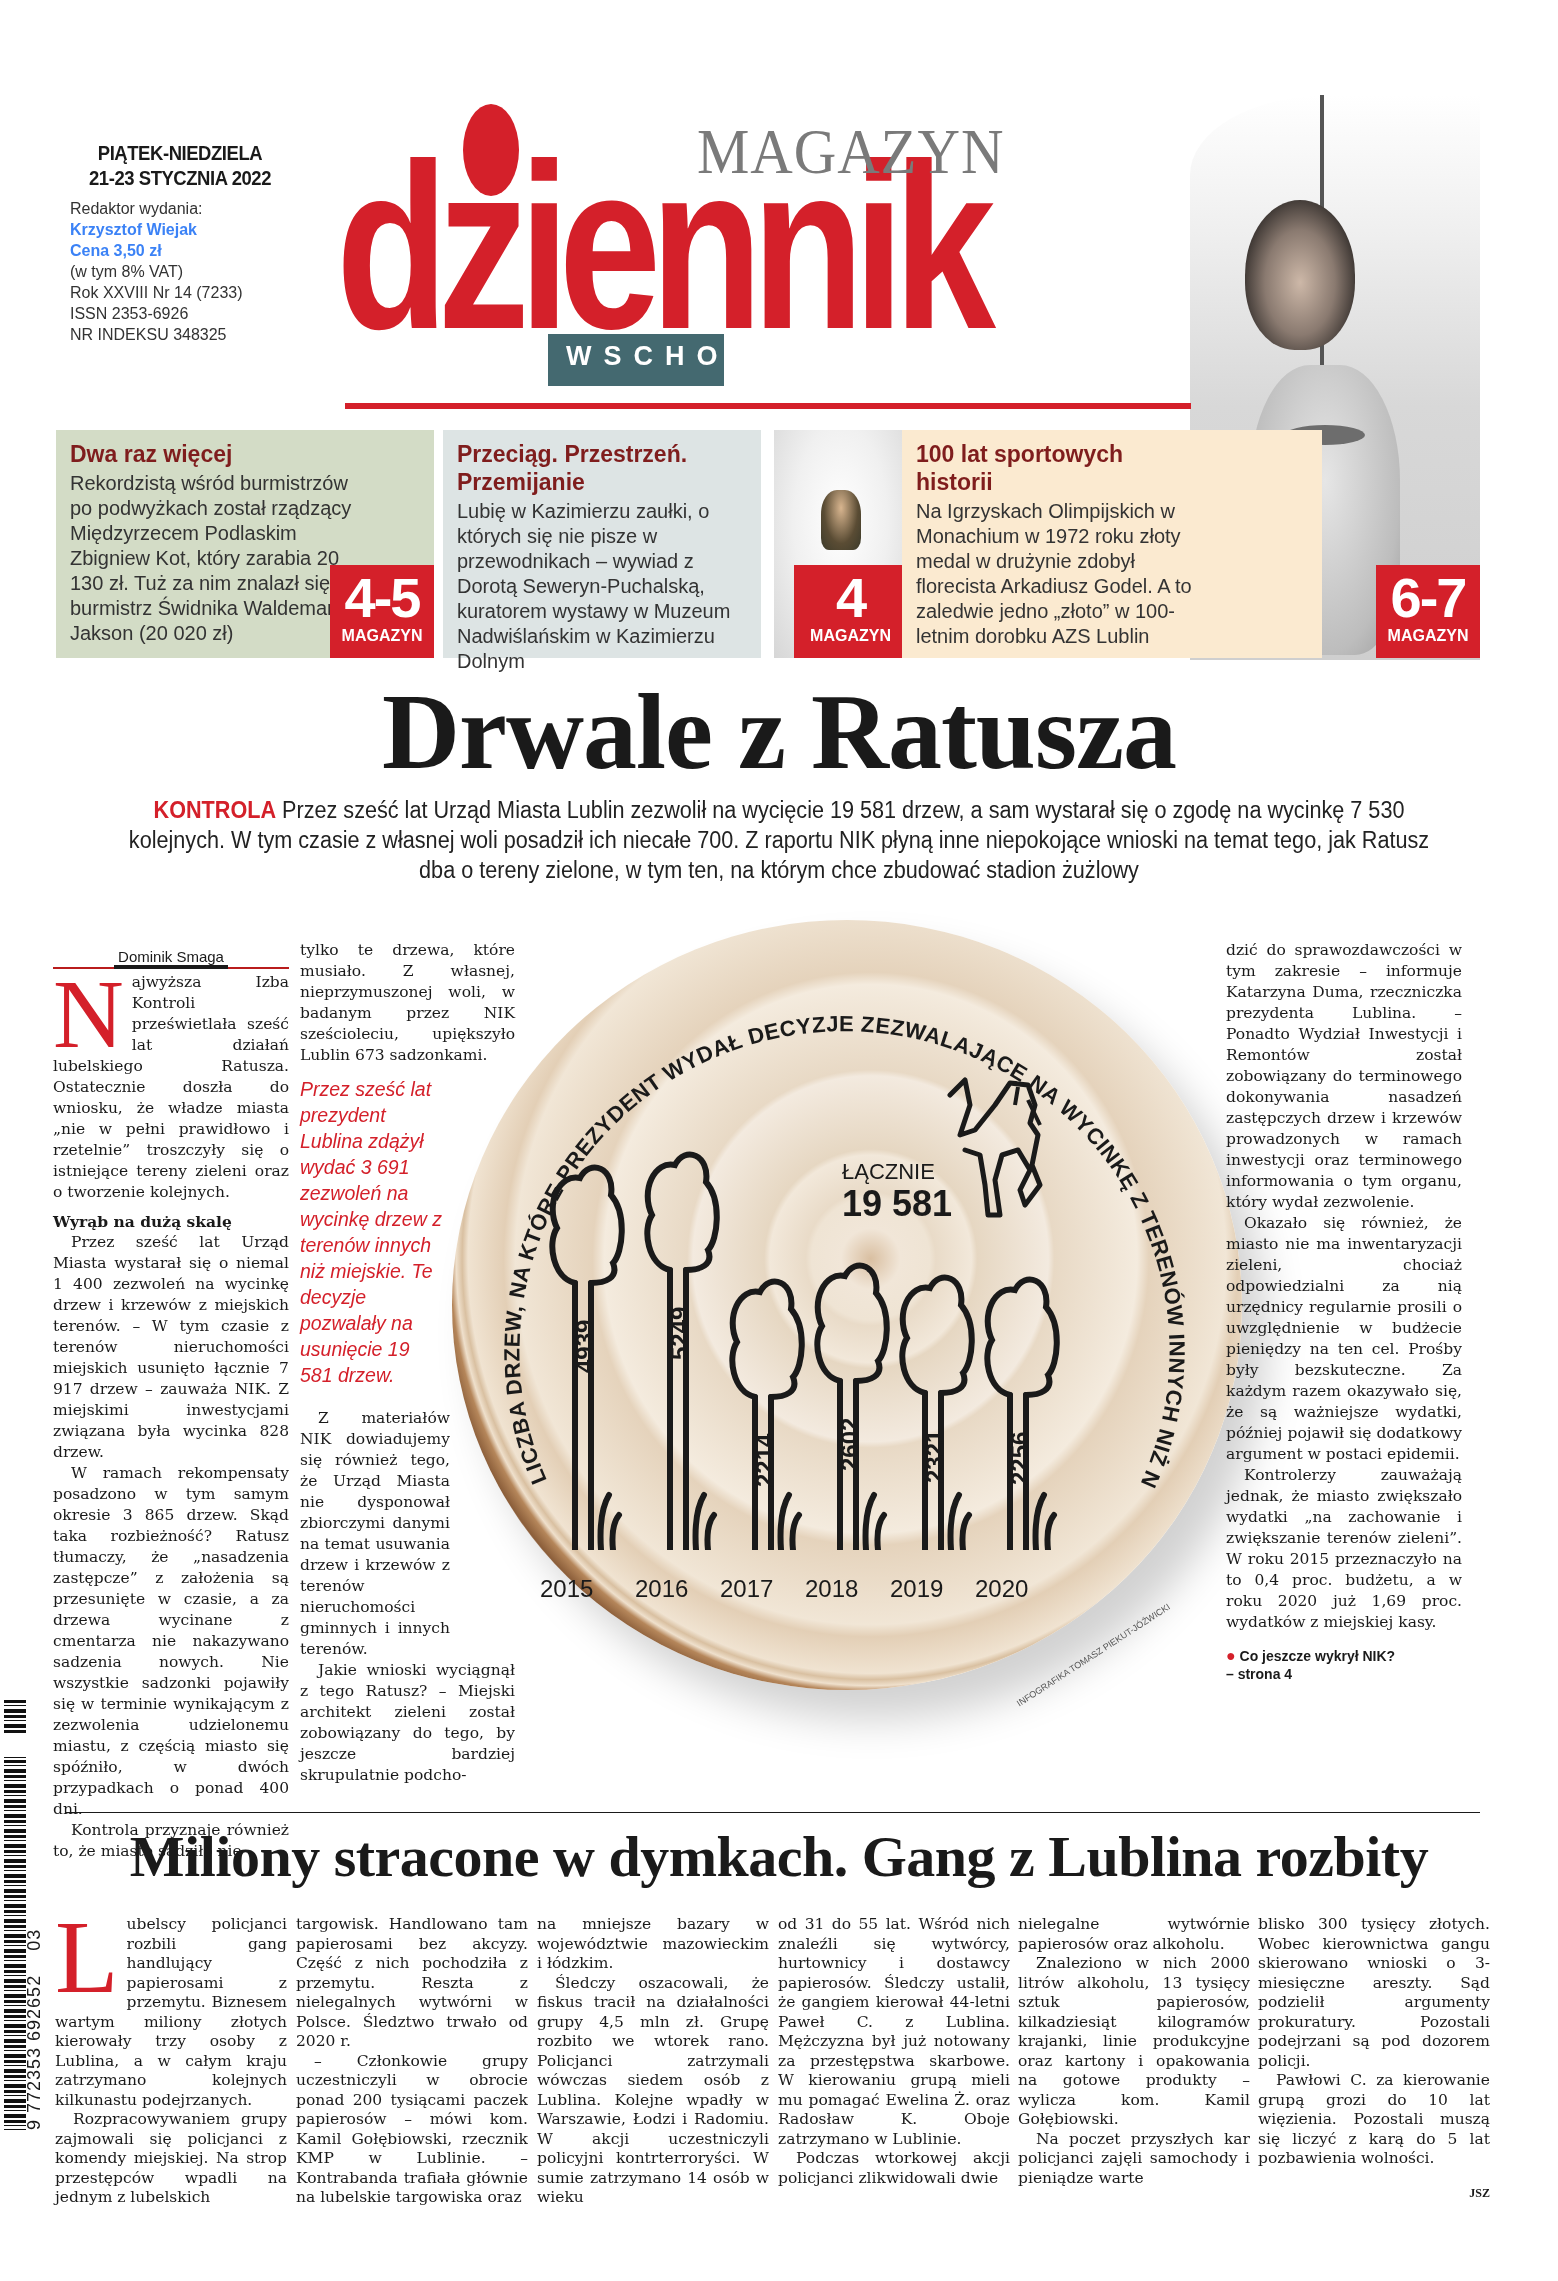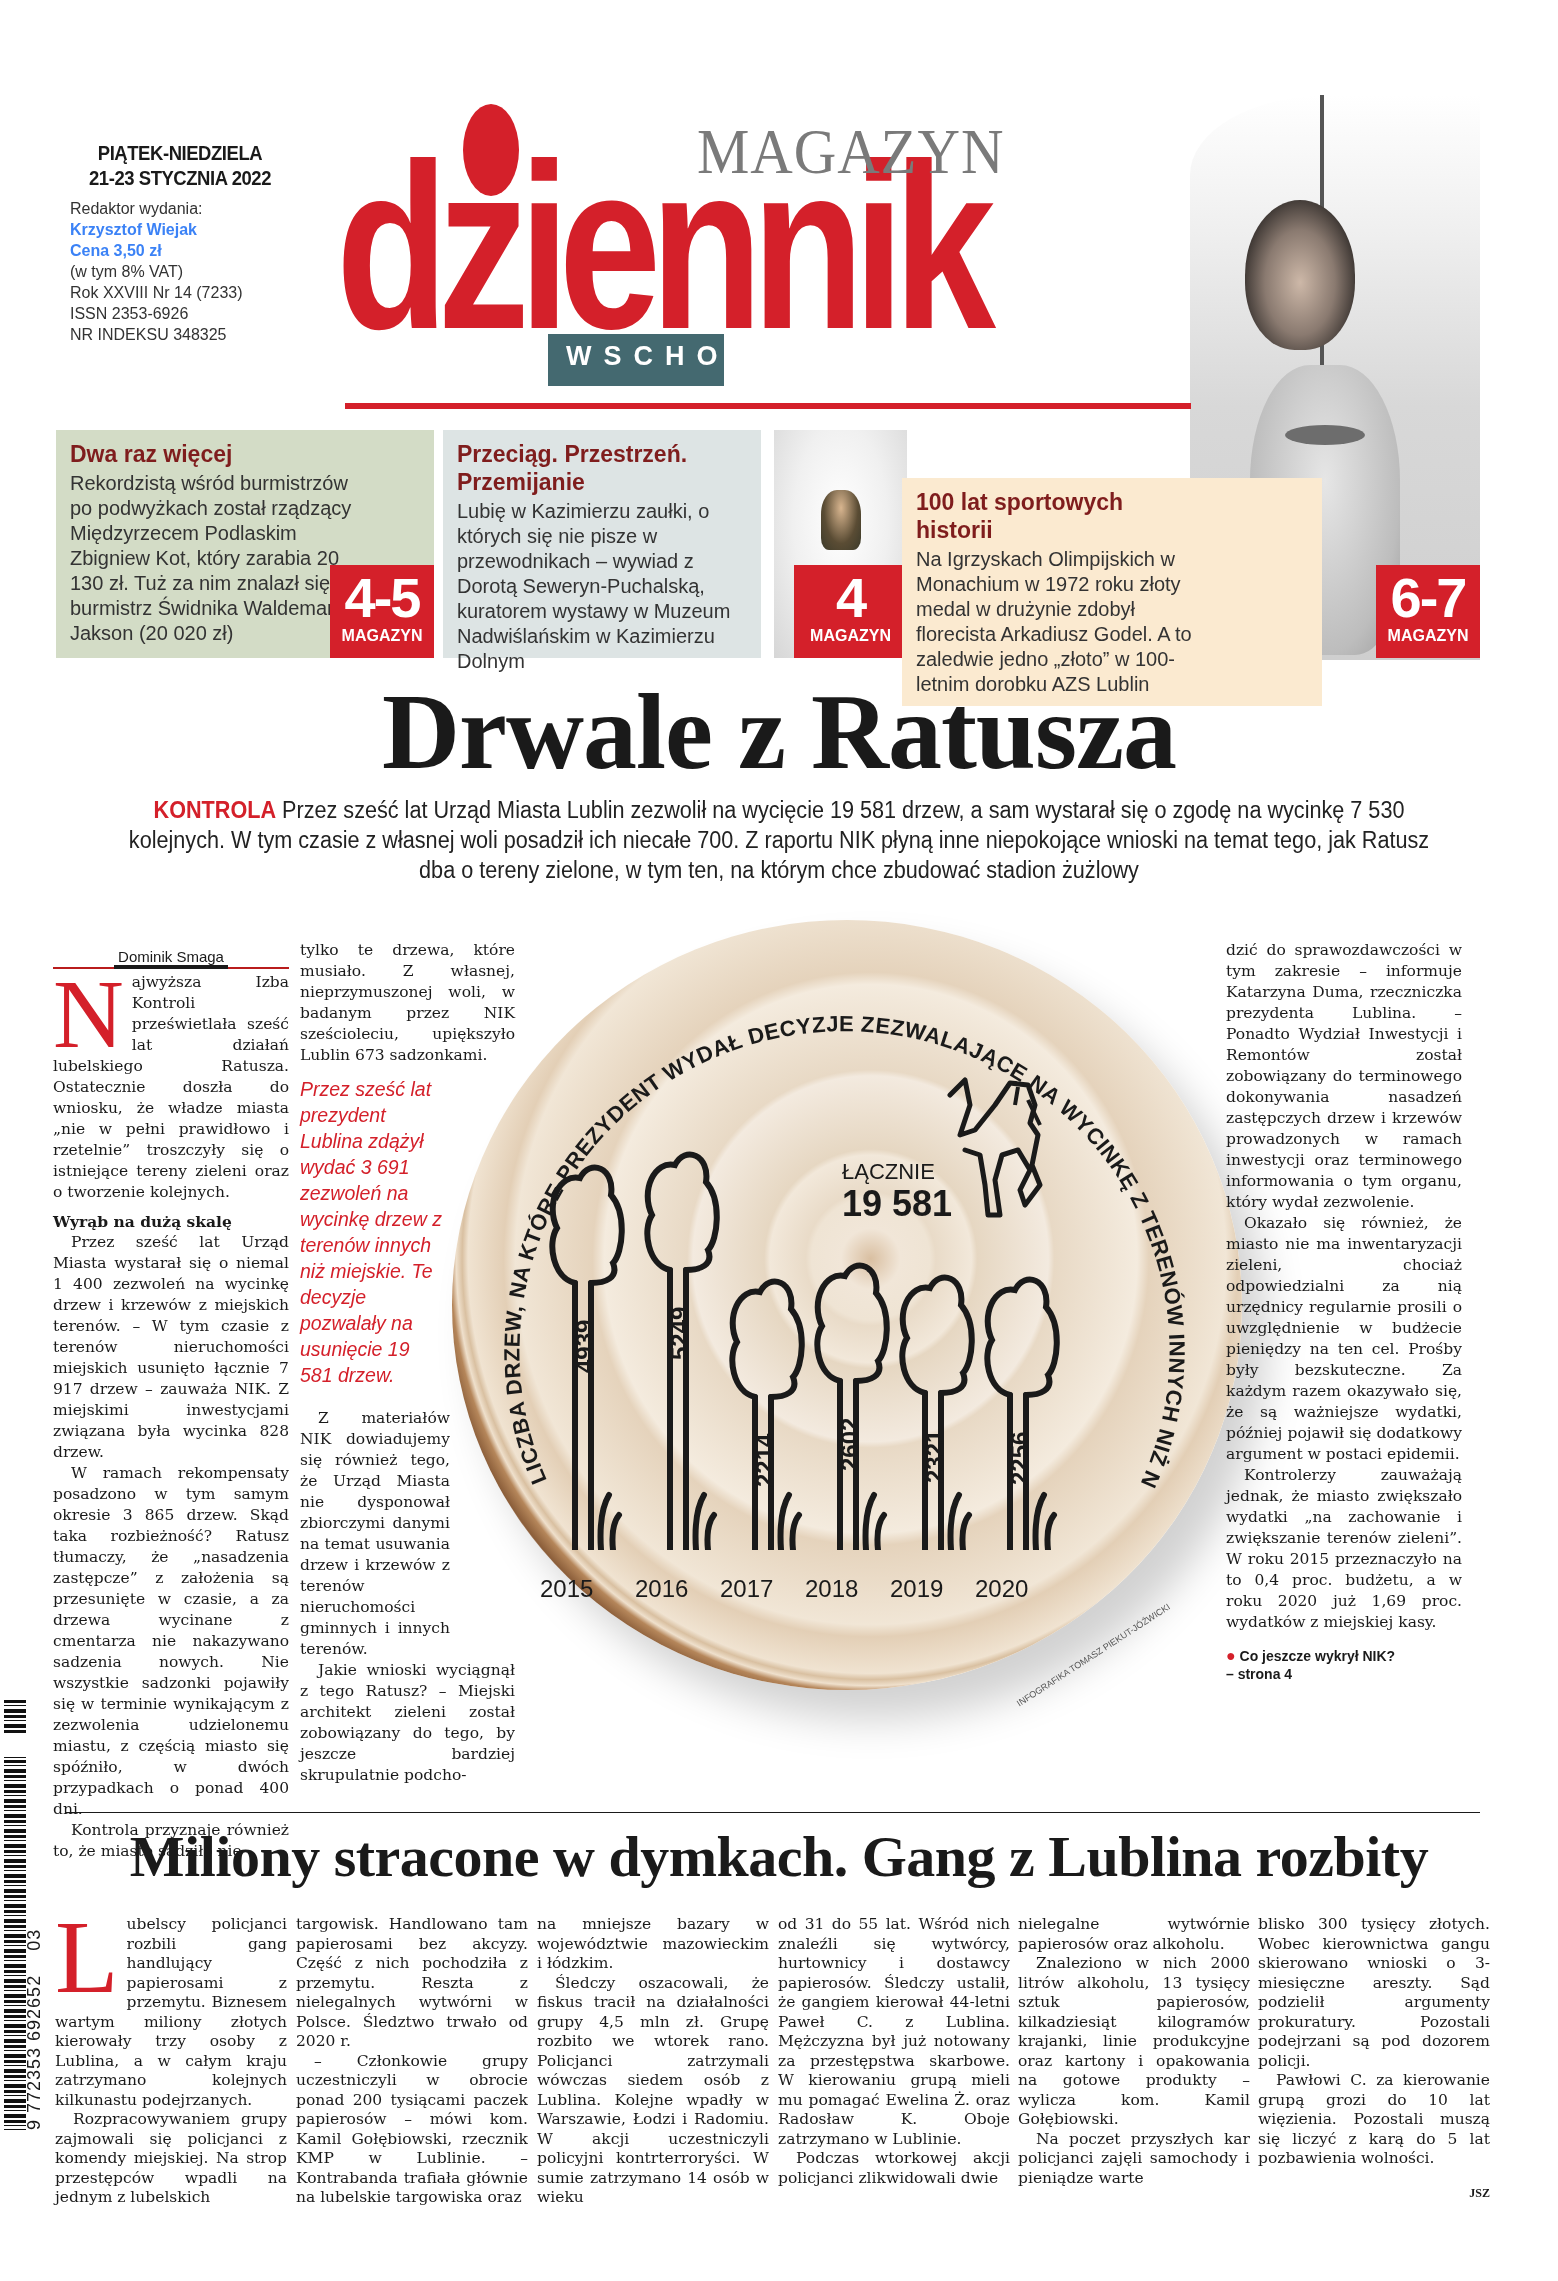--- a/index.html
+++ b/index.html
@@ -23,21 +23,21 @@
   .photo-fencer .blade { position: absolute; left: 130px; top: 0; width: 4px; height: 340px; background: #555; }
   .photo-fencer .glove { position: absolute; left: 60px; top: 270px; width: 150px; height: 290px; background: radial-gradient(ellipse at 50% 40%,#e6e6e6 0%,#bdbdbd 70%,#9a9a9a 100%); border-radius: 40% 40% 30% 30%; }
   .photo-fencer .guard { position: absolute; left: 95px; top: 330px; width: 80px; height: 20px; background: #6d6d6d; border-radius: 50%; }
 
   
   .teaser { position: absolute; top: 430px; height: 228px; font-family: "Liberation Sans", sans-serif; padding: 10px 14px; }
   .teaser h3 { font-size: 23px; line-height: 28px; font-weight: bold; color: #7f1d1d; }
   .teaser p { font-size: 20px; line-height: 25px; color: #333; margin-top: 3px; }
   .teaser-1 { left: 56px; width: 378px; background: #d3dcc6; }
   .teaser-2 { left: 443px; width: 318px; background: #dde4e4; }
-  .teaser-3 { left: 902px; width: 420px; background: #fbead0; margin-top: 48px; }
+  .teaser-3 { left: 902px; width: 420px; background: #fbead0; }
   .teaser-2-photo { position: absolute; left: 774px; top: 430px; width: 133px; height: 228px; background: radial-gradient(ellipse at 50% 40%,#fff 0%,#f0f0f0 50%,#d6d6d6 100%); }
   .teaser-2-photo .person { position: absolute; left: 47px; top: 60px; width: 40px; height: 60px; background: radial-gradient(ellipse at 50% 30%,#d8b58f 0%,#5a4c34 60%,#3b3a2a 100%); border-radius: 40% 40% 20% 20%; }
   .badge { position: absolute; background: #d4202a; color: #fff; font-family: "Liberation Sans", sans-serif; text-align: center; font-weight: bold; }
   .badge .num { font-size: 56px; line-height: 58px; display: block; letter-spacing: -2px; }
   .badge .lbl { font-size: 16px; line-height: 18px; display: block; }
   .badge-1 { left: 330px; top: 565px; width: 104px; height: 93px; padding-top: 4px; }
   .badge-2 { left: 794px; top: 565px; width: 113px; height: 93px; padding-top: 4px; }
   .badge-3 { left: 1376px; top: 565px; width: 104px; height: 93px; padding-top: 4px; }
 
   

